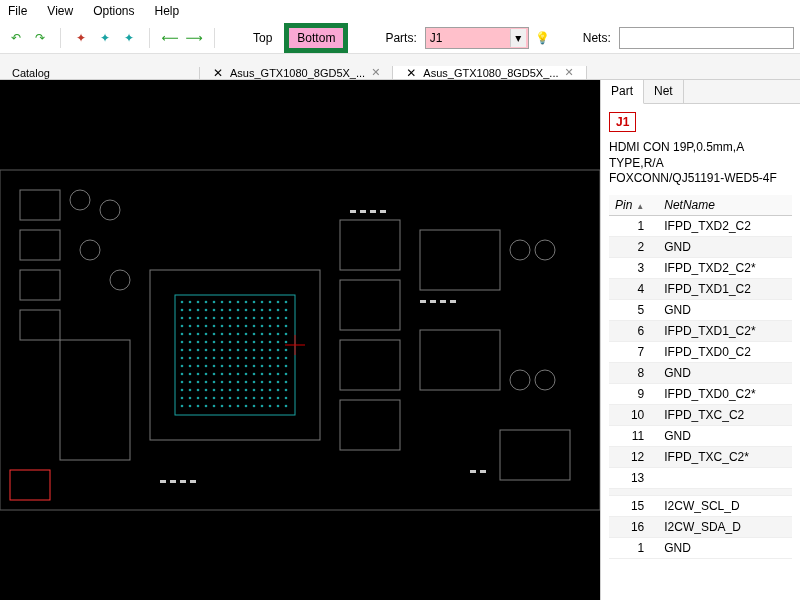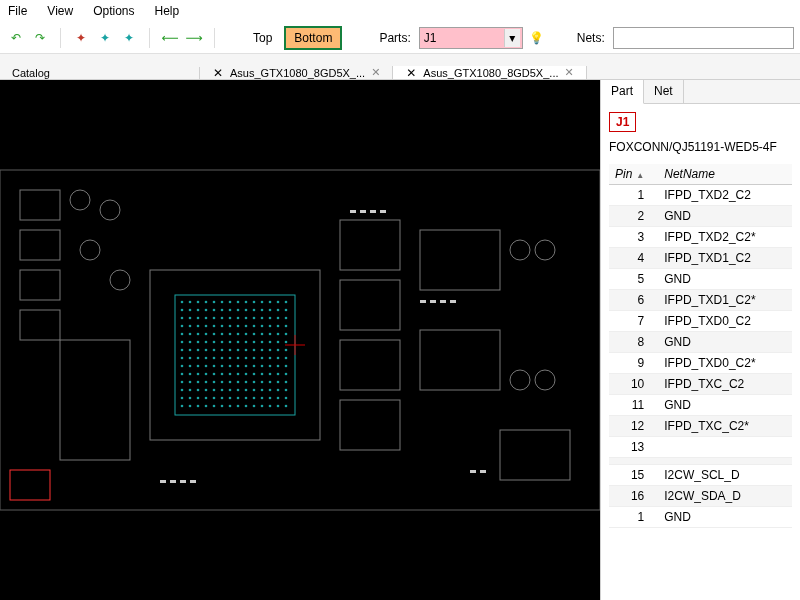--- a/index.html
+++ b/index.html
@@ -9,21 +9,21 @@
   .menubar { height: 22px; display: flex; align-items: center; padding: 8px 4px; gap: 12px; background: #fff; }
   .menubar span { padding: 2px 4px; cursor: default; }
 
   
   .toolbar { height: 32px; display: flex; align-items: center; padding: 0 6px; gap: 6px; border-bottom: 1px solid #e0e0e0; }
   .tb-group { display: flex; align-items: center; gap: 4px; }
   .tb-sep { width: 1px; height: 20px; background: #ddd; margin: 0 4px; }
   .tb-btn { width: 20px; height: 20px; display: flex; align-items: center; justify-content: center; border-radius: 2px; cursor: pointer; }
   .tb-label { font-size: 12px; color: #000; padding: 0 4px; }
   .tb-toggle { padding: 3px 8px; cursor: pointer; }
-  .tb-toggle.active { background: #fdba74; border: 2px solid #15803d; }
+  .tb-toggle.active { background: #f9a8d4; border: 5px solid #15803d; }
   .tb-combo { width: 104px; height: 22px; border: 1px solid #a0a0a0; background: #ffc0cb; display: flex; align-items: center; padding: 0 4px; position: relative; }
   .tb-combo .arrow { position: absolute; right: 2px; width: 16px; height: 18px; background: #f0f0f0; border-left: 1px solid #ccc; display: flex; align-items: center; justify-content: center; }
   .tb-input { height: 22px; border: 1px solid #a0a0a0; padding: 0 4px; flex: 1; min-width: 140px; }
 
   
   .tabstrip { height: 26px; display: flex; align-items: flex-end; background: #f5f5f5; border-bottom: 1px solid #d0d0d0; }
   .tab { display: flex; align-items: center; gap: 6px; padding: 0 12px; border-right: 1px solid #d0d0d0; min-width: 100px; max-width: 200px; position: relative; cursor: pointer; }
   .tab.active { background: #fff; }
   .tab .label { white-space: nowrap; overflow: hidden; text-overflow: ellipsis; flex: 1; font-size: 11px; }
   .tab .icon { width: 12px; height: 12px; display:flex; align-items:center; justify-content:center; }
@@ -375,20 +375,21 @@
   </div>
 
   <div class="side">
     <div class="side-tabs">
       <div class="side-tab active">Part</div>
       <div class="side-tab">Net</div>
     </div>
     <div class="part-body">
       <div class="part-name">J1</div>
       <div class="part-desc">
+        <div>HDMI CON 19P,0.5mm,A TYPE,R/A</div>
         <div>FOXCONN/QJ51191-WED5-4F</div>
       </div>
       <table class="pin-table">
         <thead>
           <tr>
             <th class="pin-col"><span>Pin</span><span class="sort-arrow">▲</span></th>
             <th>NetName</th>
           </tr>
         </thead>
         <tbody id="pin-rows">

